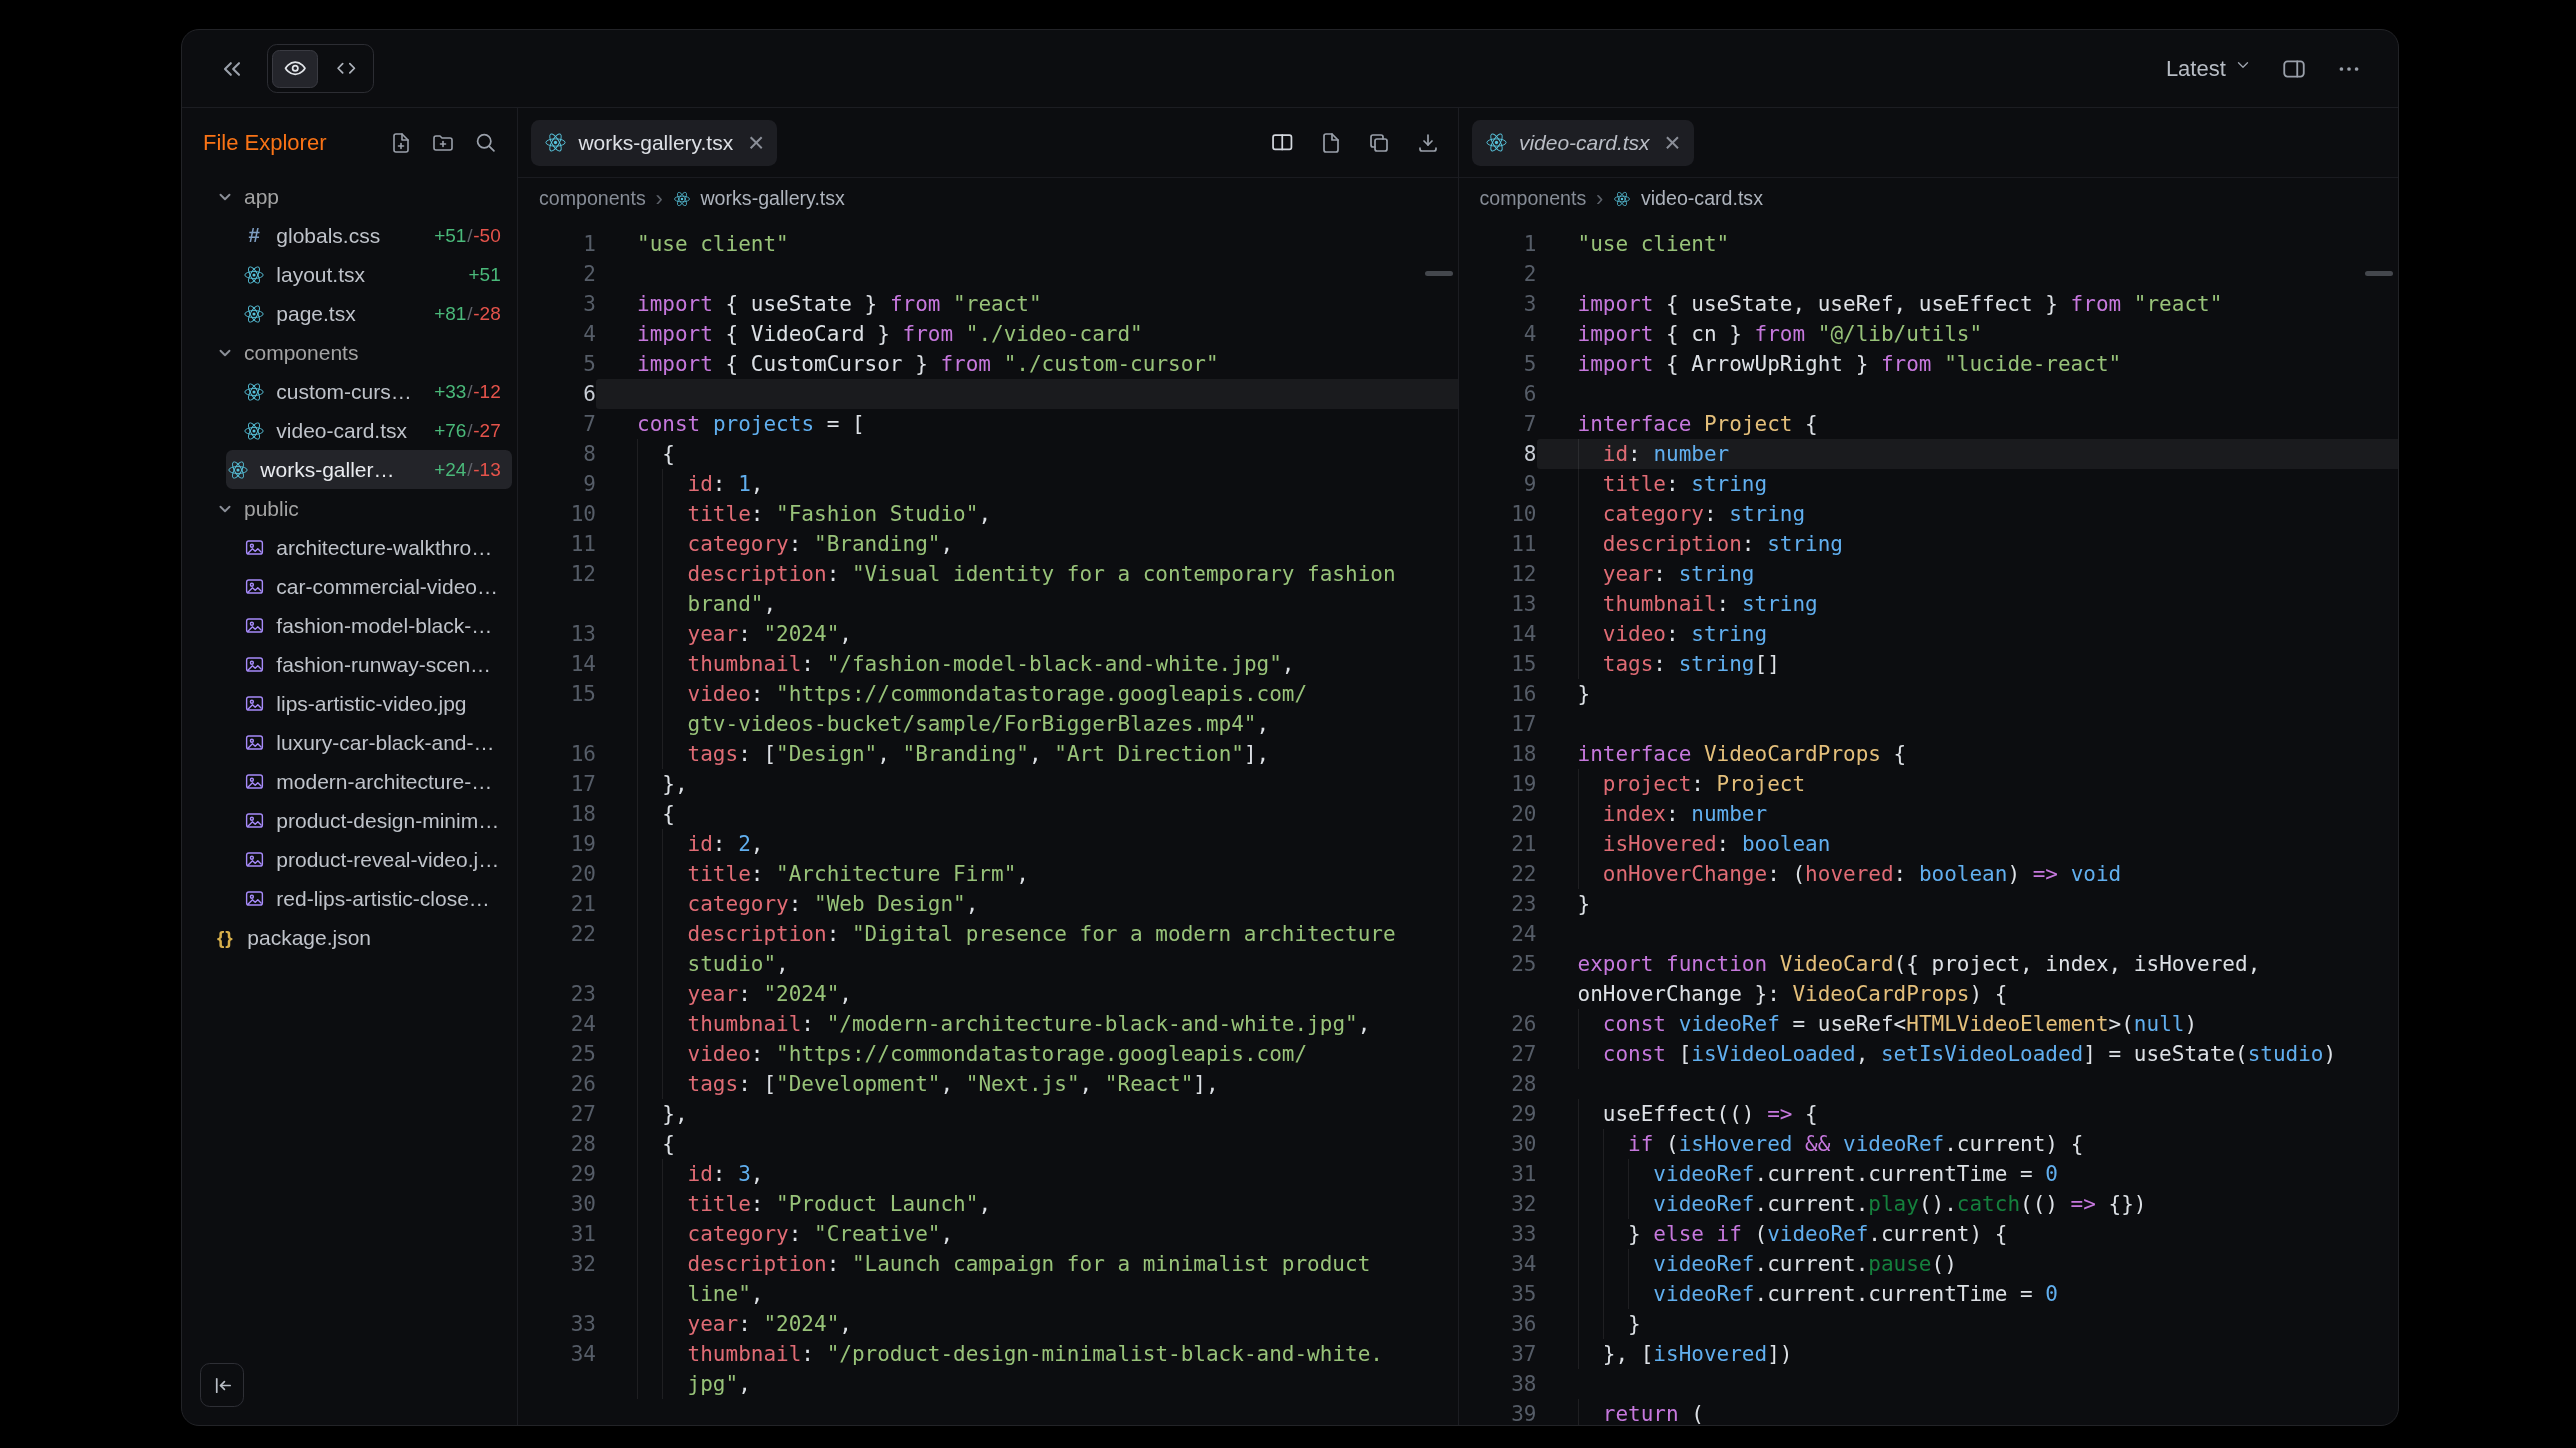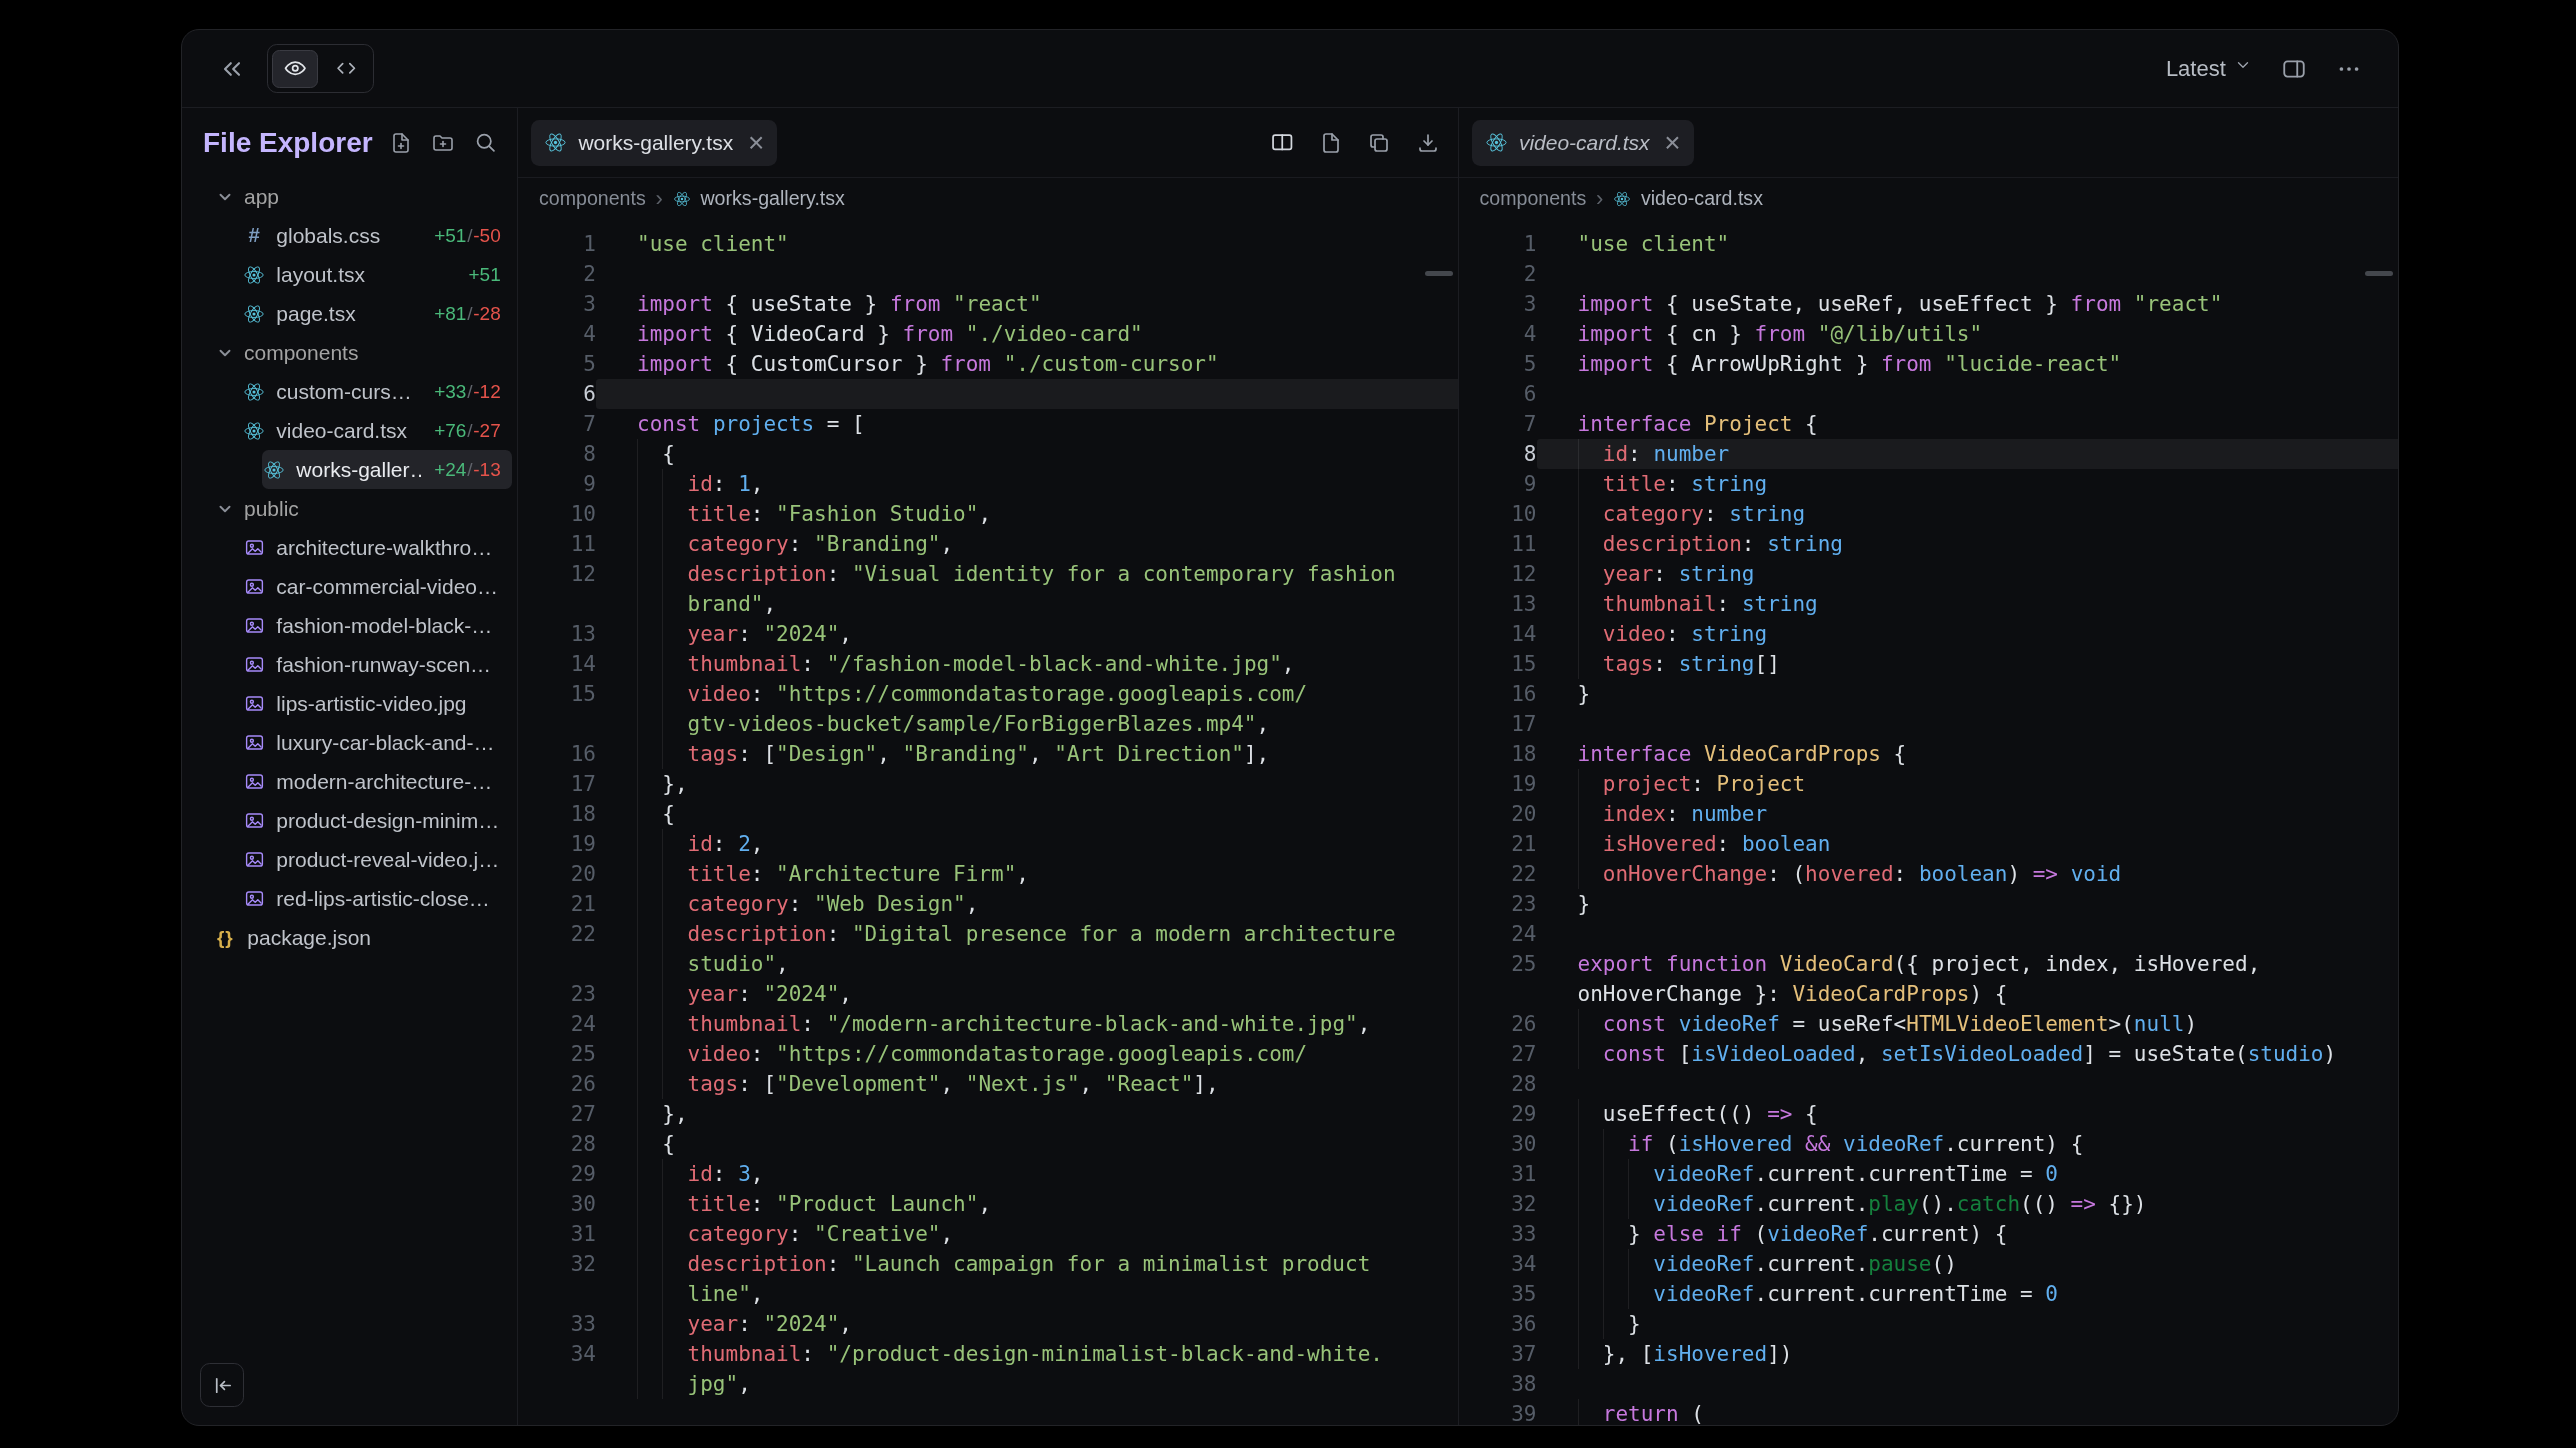--- a/index.html
+++ b/index.html
@@ -19,28 +19,28 @@
   .toggle-btn.active{background:#24252b;border:0.8px solid #3a3b42;color:#e3e6ea}
   .topbar-right{margin-left:auto;display:flex;align-items:center;gap:29px}
   .version-btn{display:flex;align-items:flex-start;gap:8.2px;font-size:22px;color:#b7bcc4}
 
   
   .main{flex:1;display:flex;min-height:0}
 
   
   .sidebar{width:336px;flex:none;border-right:0.8px solid #1c1d22;position:relative;display:flex;flex-direction:column}
   .sidebar-header{height:69px;flex:none;display:flex;align-items:center;padding:0 19.6px 0 21px}
-  .sidebar-title{font-size:28px;font-weight:700;color:#c4b5fd}
+  .sidebar-title{font-size:22px;font-weight:400;color:#f97316}
   .sidebar-actions{margin-left:auto;display:flex;align-items:center;gap:18px;color:#9aa0aa}
   .tree{flex:1;overflow:hidden;padding-right:4.9px}
   .tree-row{height:39px;display:flex;align-items:center;font-size:21px;border-radius:6.5px}
   .tree-row.folder{padding-left:31px;gap:6.5px;color:#a3a3a3}
   .tree-row.file{padding-left:60px;gap:9.8px;color:#bfc3ca}
   .tree-row.file.root{padding-left:31px}
-  .tree-row.selected{background:#232429;margin-left:80px;padding-left:0;color:#e9ebef}
+  .tree-row.selected{background:#232429;margin-left:44px;padding-left:0;color:#e9ebef}
   .t-ic{width:24.5px;display:flex;justify-content:center;flex:none}
   .t-label{white-space:nowrap;overflow:hidden}
   .ic-hash{color:#7d9cc0;font-size:20.4px;font-weight:700}
   .ic-braces{color:#d8b04c;font-size:19px;font-weight:600;letter-spacing:0.8px}
   .diff{margin-left:auto;padding-right:11.4px;font-size:19px;display:flex;white-space:nowrap}
   .diff .add{color:#4ab97a}
   .diff .sep{color:#60646b;margin:0 0.8px}
   .diff .del{color:#e5534b}
   .sidebar-collapse{position:absolute;left:18px;bottom:18px;width:44px;height:44px;border:0.8px solid #2e2f35;
     border-radius:9.8px;display:flex;align-items:center;justify-content:center;color:#b9bec6}

